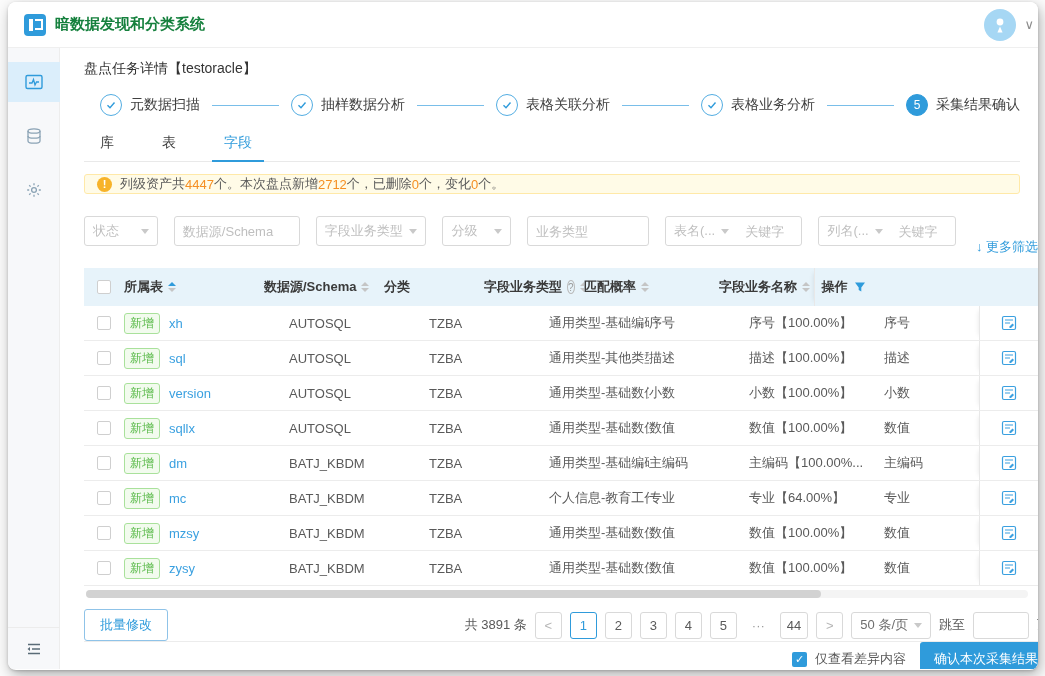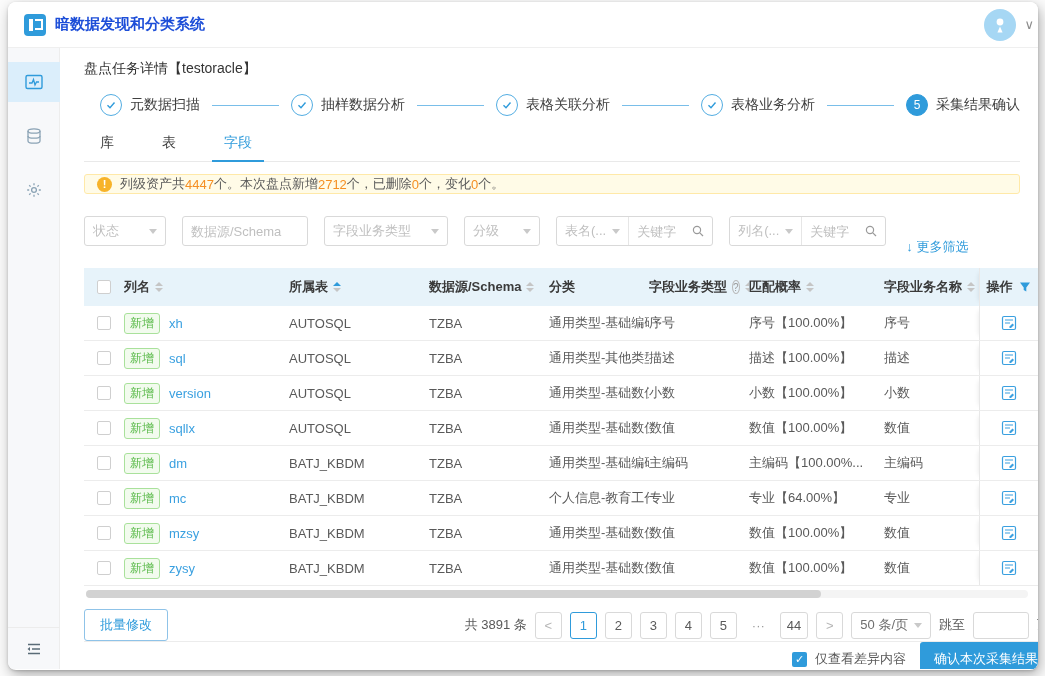--- a/index.html
+++ b/index.html
@@ -8,21 +8,21 @@
   .window { position:absolute; left:8px; top:2px; width:1030px; height:668px;
     background:#fff; border-radius:8px; overflow:hidden;
     box-shadow:2px 5px 14px rgba(0,0,0,.30), 0 1px 3px rgba(0,0,0,.18); }
 
   
   .hdr { height:46px; display:flex; align-items:center; padding:0 10px 0 16px;
     border-bottom:1px solid #efefef; background:#fff; }
   .logo { width:22px; height:22px; border-radius:4px; background:#2f9bdb; position:relative; flex:0 0 auto; }
   .logo::before { content:""; position:absolute; left:5px; top:5px; width:4px; height:12px; background:#fff; }
   .logo::after { content:""; position:absolute; left:11px; top:5px; width:6px; height:7px; border:2px solid #fff; border-left:none; }
-  .hdr-title { font-size:15px; font-weight:bold; color:#1d4ed8; margin-left:9px; flex:1; }
+  .hdr-title { font-size:15px; font-weight:bold; color:#15803d; margin-left:9px; flex:1; }
   .avatar { width:32px; height:32px; border-radius:50%; background:#a6d7f4; display:flex; align-items:center; justify-content:center; }
   .user-caret { color:#8c8c8c; font-size:13px; margin-left:8px; margin-right:-6px; }
 
   
   .bodyrow { display:flex; height:621px; }
   .sidebar { width:52px; background:#f7f8fa; border-right:1px solid #ededed; display:flex; flex-direction:column; align-items:center; }
   .side-item { width:52px; height:40px; display:flex; align-items:center; justify-content:center; margin-top:14px; cursor:pointer; }
   .side-item.active { background:#dbeefb; }
   .side-foot { margin-top:auto; width:52px; height:42px; border-top:1px solid #ececec; display:flex; align-items:center; justify-content:center; }
 
@@ -233,20 +233,21 @@
         </div>
         <input class="finput" style="width: 126px;" placeholder="数据源/Schema">
         <div class="fsel" style="width:124px">
           <span>字段业务类型</span>
           <span class="caret-down"></span>
         </div>
         <div class="fsel" style="width:76px">
           <span>分级</span>
           <span class="caret-down"></span>
         </div>
+        <input class="finput" style="width: 122px;" placeholder="业务类型">
         <div class="fcompound">
           <div class="fsel">
             <span>表名(...</span>
             <span class="caret-down"></span>
           </div>
           <div class="divider"></div>
           <input class="finput" placeholder="关键字" style="">
           <svg width="14" height="14" viewBox="0 0 14 14" style="margin:0 7px 0 0">
             <circle cx="6" cy="6" r="3.6" fill="none" stroke="#9a9a9a" stroke-width="1.2"></circle>
             <path d="M8.8 8.8 L12 12" stroke="#9a9a9a" stroke-width="1.2"></path>
@@ -265,27 +266,20 @@
           </svg>
         </div>
         <span class="more-link"><span>↓</span> <span>更多筛选</span></span>
       </div>
 
       <div class="table">
         <div class="thead">
           <div class="cell c0">
               <span class="cb"></span>
             </div>
-          <div class="cell c1">
-            <span>列名</span>
-            <span class="sorter">
-                <i class="up"></i>
-                <i class="dn"></i>
-              </span>
-          </div>
           <div class="cell c2">
             <span>所属表</span>
             <span class="sorter">
                 <i class="up on"></i>
                 <i class="dn"></i>
               </span>
           </div>
           <div class="cell c3">
             <span>数据源/Schema</span>
             <span class="sorter">

